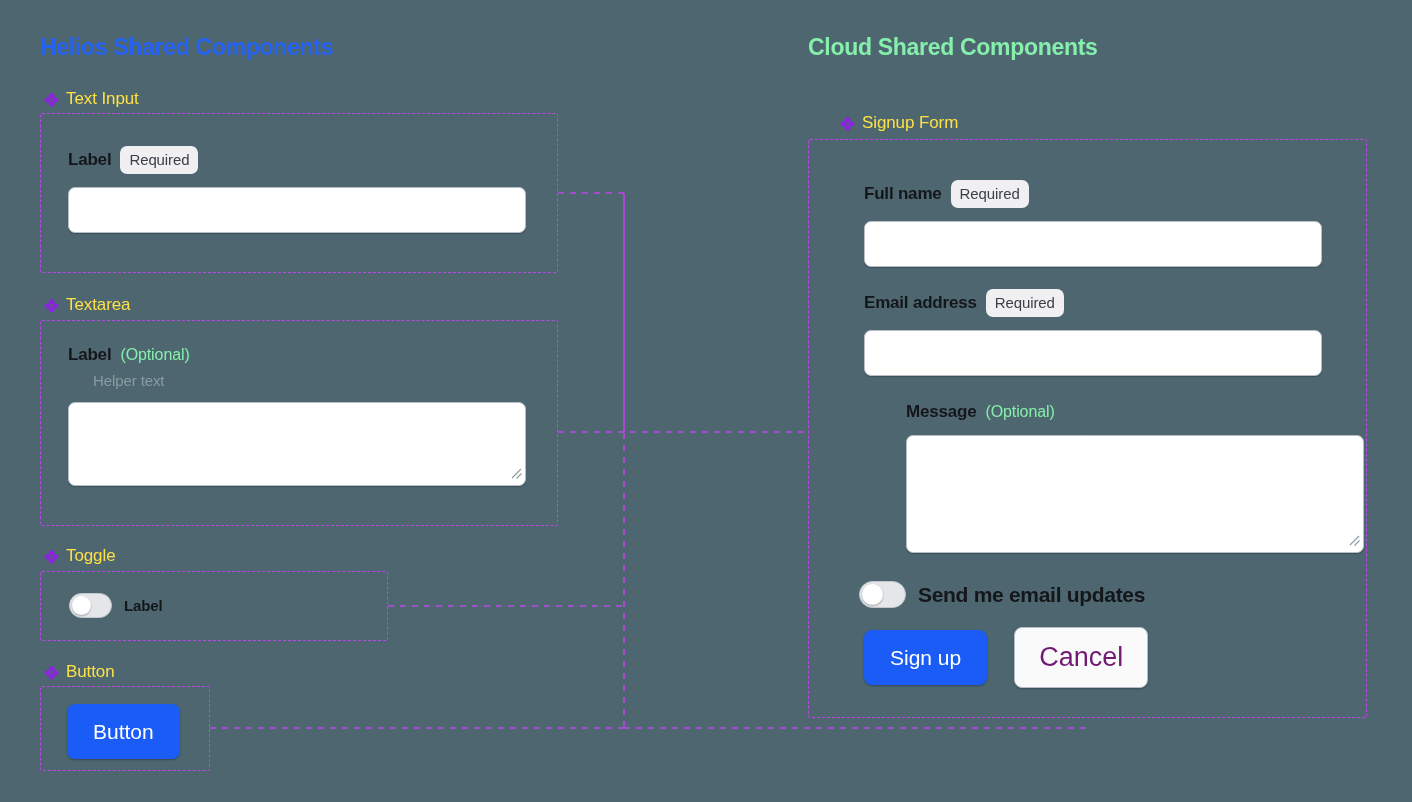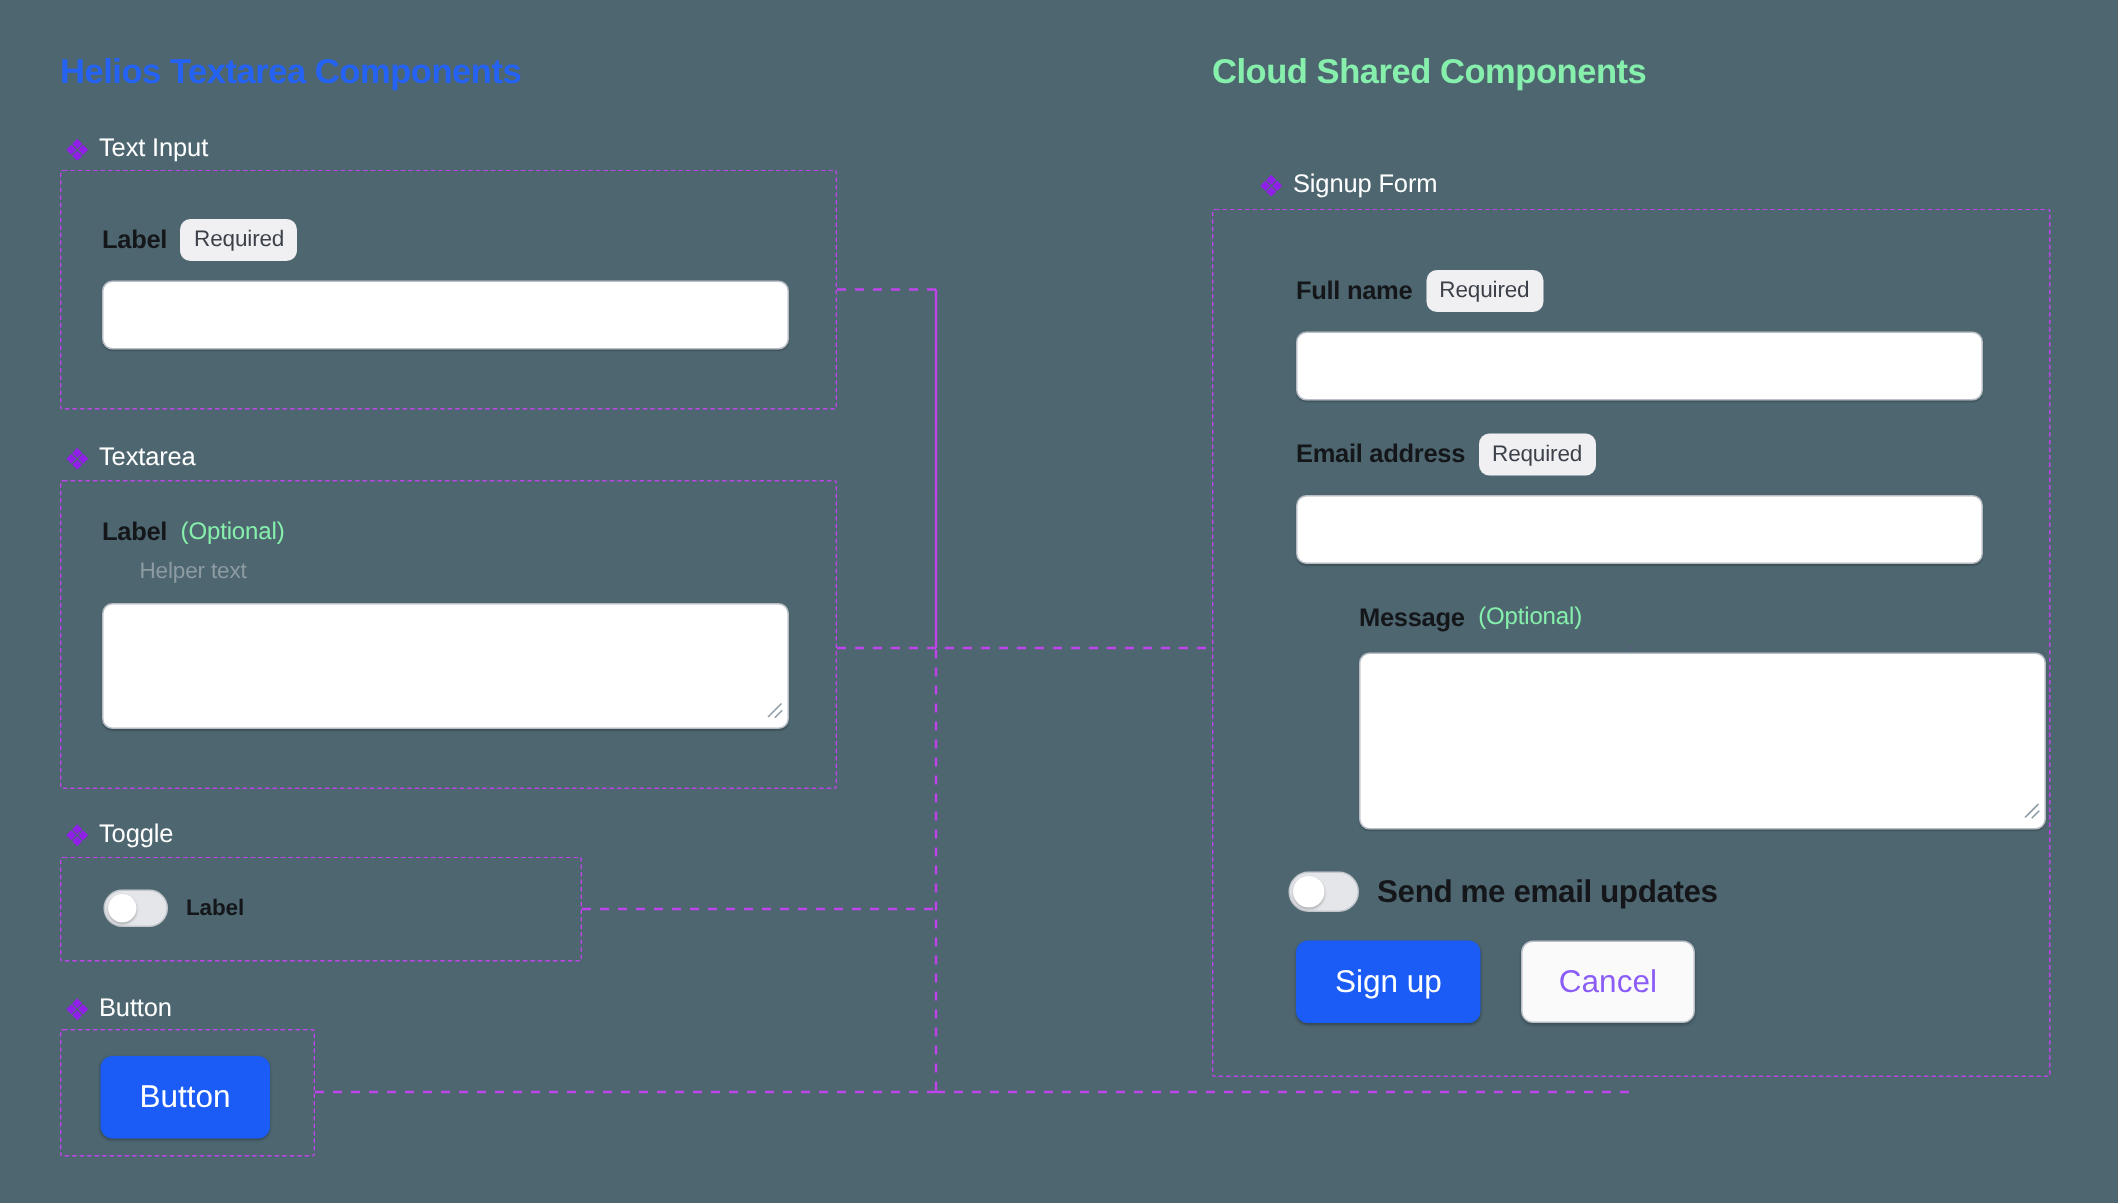--- a/index.html
+++ b/index.html
@@ -49,21 +49,21 @@
   
   .section-head {
     position: absolute;
     display: flex;
     align-items: center;
     gap: 7px;
     white-space: nowrap;
   }
   .section-head .sec-label {
     font-size: 17px;
-    color: #ffffff;
+    color: #fde047;
     letter-spacing: -0.1px;
   }
   .diamond-icon {
     width: 15px;
     height: 15px;
     flex: 0 0 15px;
     display: block;
   }
 
   
@@ -193,23 +193,23 @@
     background: #1a5cf5;
     color: #ffffff;
     border: none;
     font-size: 21px;
     padding: 17px 26px;
     box-shadow: 0 1px 2px rgba(0,0,0,0.3);
     text-align: right;
   }
   .btn-secondary {
     background: #fafafa;
-    color: #8b5cf6;
+    color: #701a75;
     border: 1px solid #b9bec6;
-    font-size: 21px;
+    font-size: 27px;
     padding: 16px 24px;
     box-shadow: 0 1px 2px rgba(0,0,0,0.25);
   }
 
   
   .abs { position: absolute; }
 </style>
 </head>
 <body>
 
@@ -226,21 +226,21 @@
 
       <path d="M210 728 L624 728"></path>
 
       <path d="M624 193 L624 728"></path>
 
       <path d="M1087 432 L1087 432"></path>
       <path d="M624 728 L1087 728"></path>
     </g>
   </svg>
 
-  <div class="panel-title left">Helios Textarea Components</div>
+  <div class="panel-title left">Helios Shared Components</div>
 
   <div class="section-head" style="left:44px; top:89px;">
     <svg class="diamond-icon" viewBox="0 0 16 16">
       <g fill="#9020e8">
         <path d="M8 0.6 L11.6 4.2 L8 7.8 L4.4 4.2 Z"></path>
         <path d="M3.8 4.8 L7.4 8.4 L3.8 12 L0.2 8.4 Z"></path>
         <path d="M12.2 4.8 L15.8 8.4 L12.2 12 L8.6 8.4 Z"></path>
         <path d="M8 9 L11.6 12.6 L8 16.2 L4.4 12.6 Z"></path>
       </g>
     </svg>

